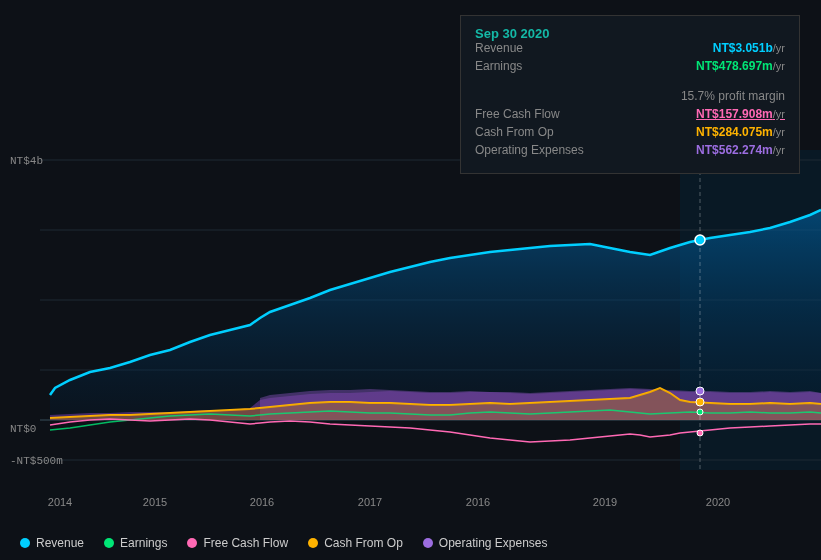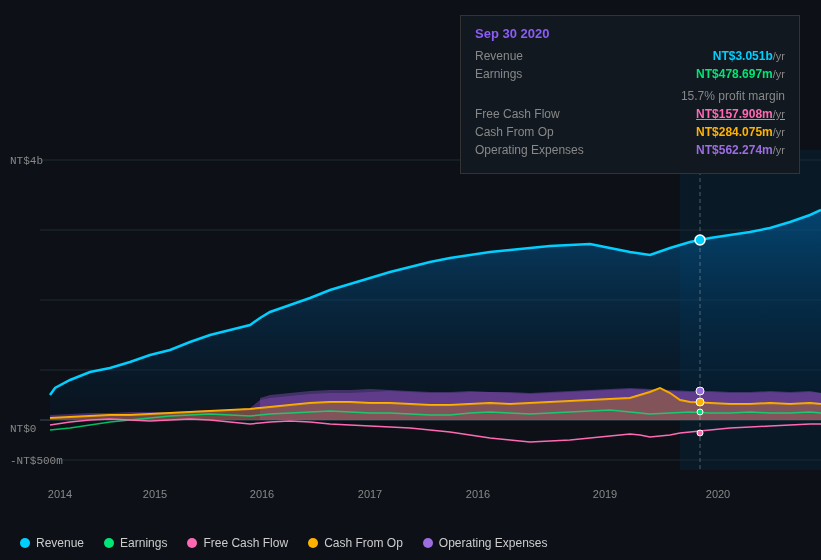--- a/index.html
+++ b/index.html
@@ -27,22 +27,21 @@
       width: 340px;
       background: #111820;
       border: 1px solid #333;
       padding: 10px 14px 12px;
       z-index: 10;
     }
 
     .tooltip-date {
       font-size: 13px;
       font-weight: bold;
-      color: #8b5cf6;
-      margin-bottom: 8px;
+      color: #14b8a6;
     }
 
     .tooltip-row {
       display: flex;
       justify-content: space-between;
       align-items: baseline;
       margin-bottom: 4px;
     }
 
     .tooltip-label {
@@ -59,21 +58,21 @@
     .tooltip-value .unit {
       font-weight: normal;
       color: #888;
       font-size: 11px;
     }
 
     .tooltip-margin {
       font-size: 12px;
       font-weight: bold;
       color: #fff;
-      margin-top: 8px;
+      margin-top: 16px;
       margin-bottom: 4px;
       text-align: right;
     }
     .tooltip-margin span {
       color: #888;
       font-weight: normal;
     }
 
     .color-cyan { color: #00cfff; }
     .color-green { color: #00e676; }
@@ -86,21 +85,21 @@
       position: absolute;
       left: 10px;
       font-size: 11px;
       color: #888;
       font-family: Liberation Mono, monospace;
     }
 
     
     .x-label {
       position: absolute;
-      bottom: 60px;
+      bottom: 52px;
       font-size: 11px;
       color: #888;
       transform: translateX(-50%);
     }
 
     
     .legend {
       position: absolute;
       bottom: 10px;
       left: 20px;

